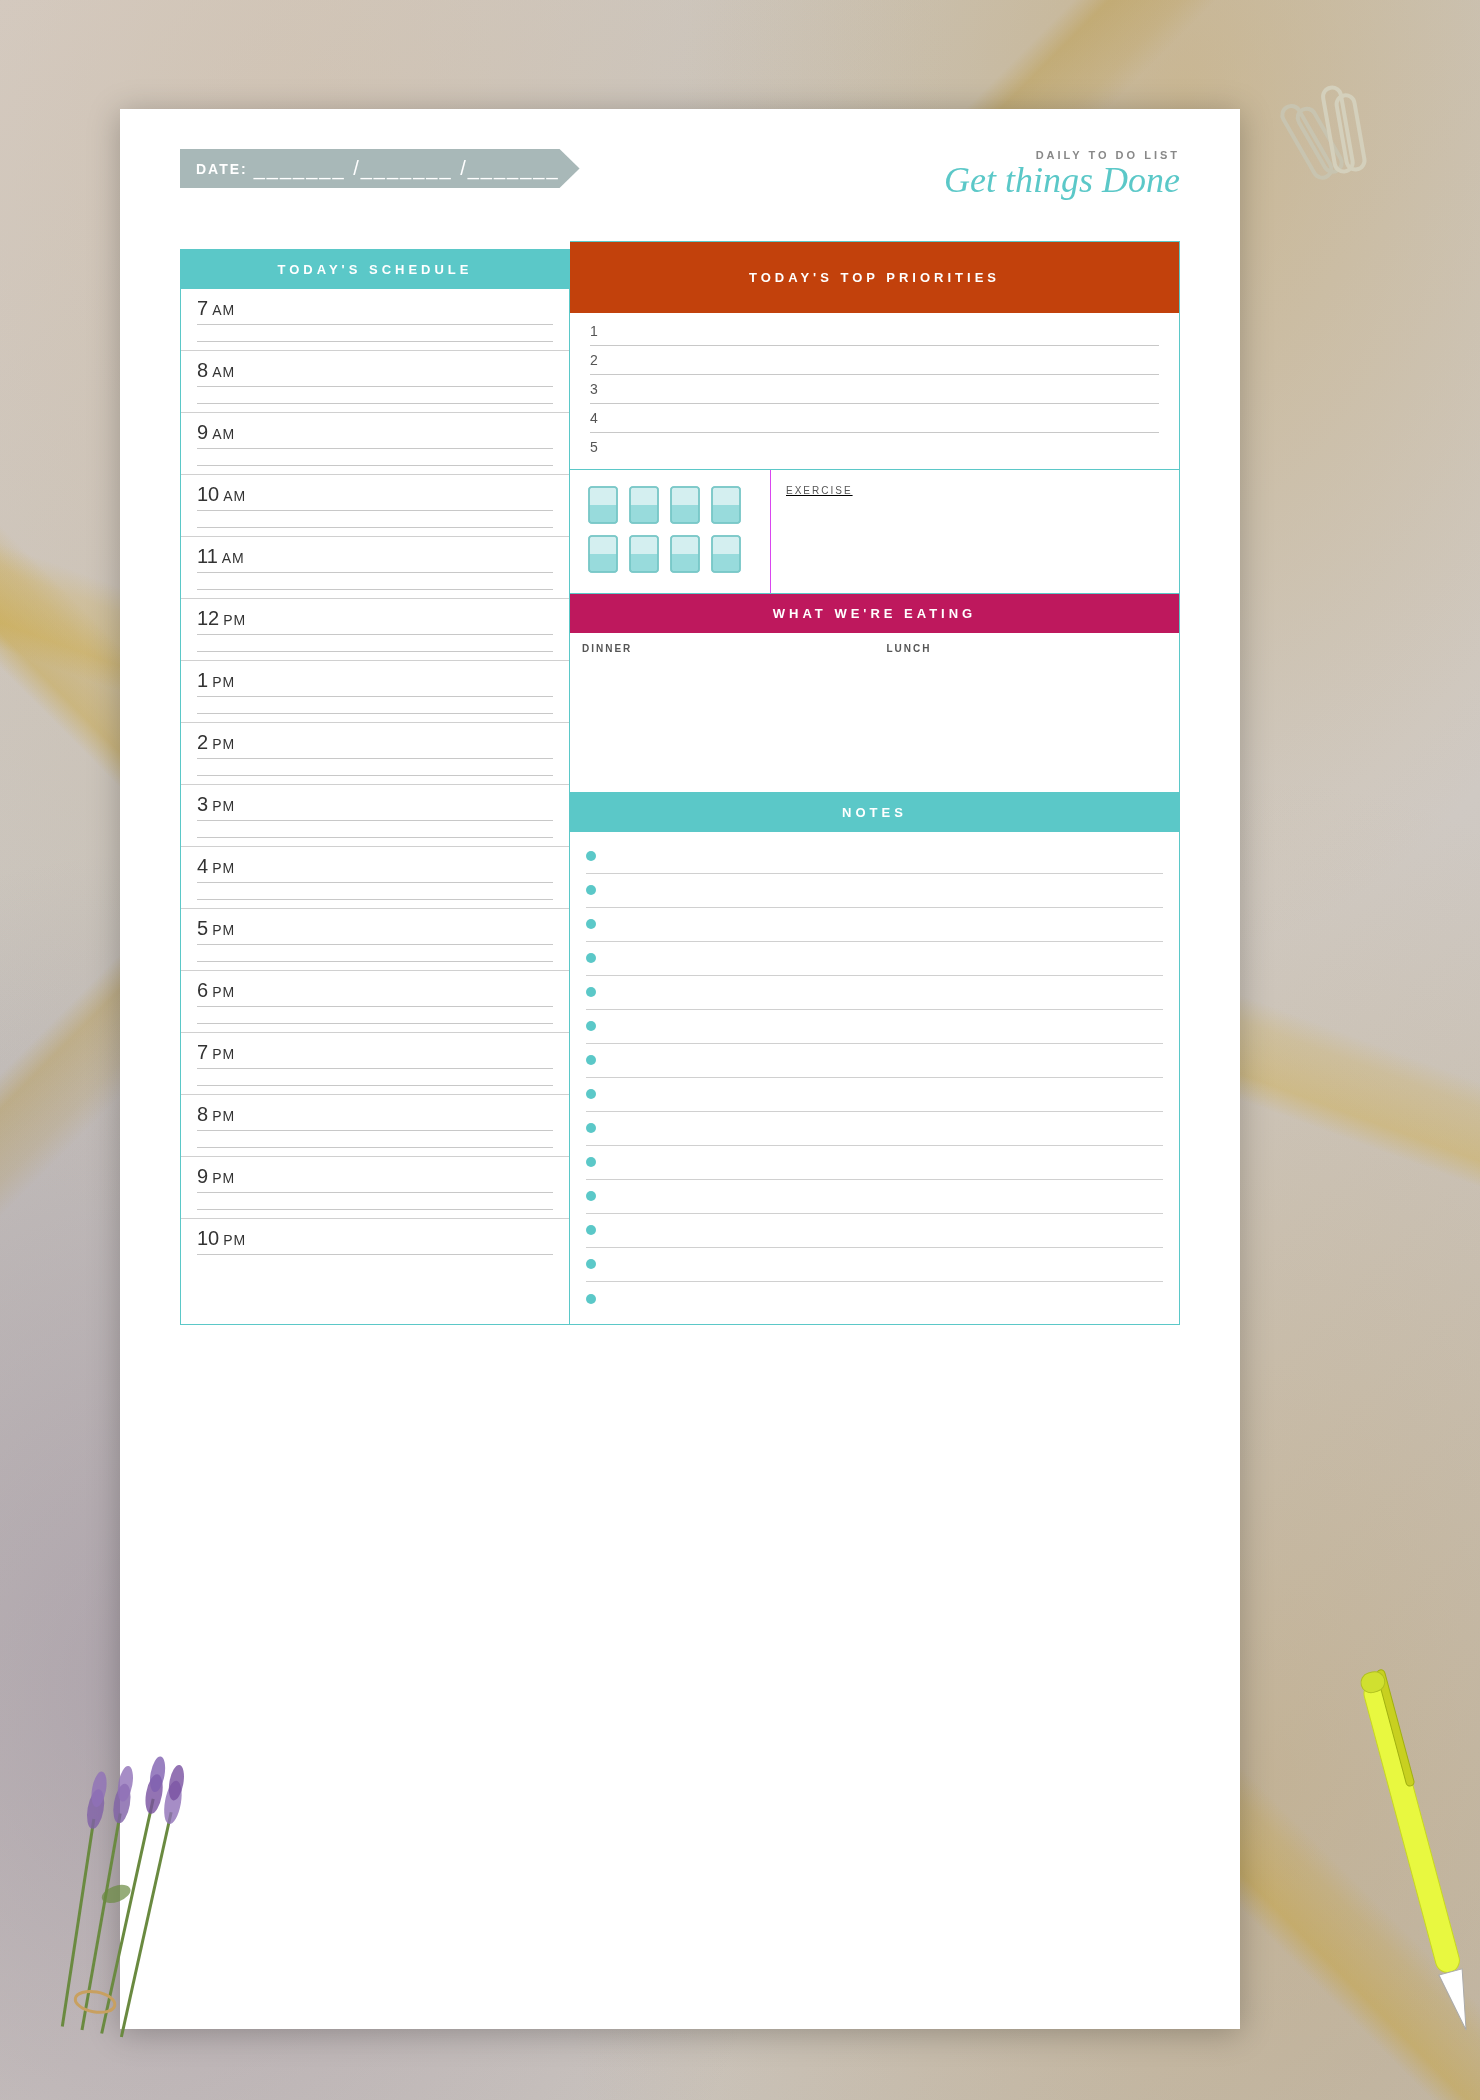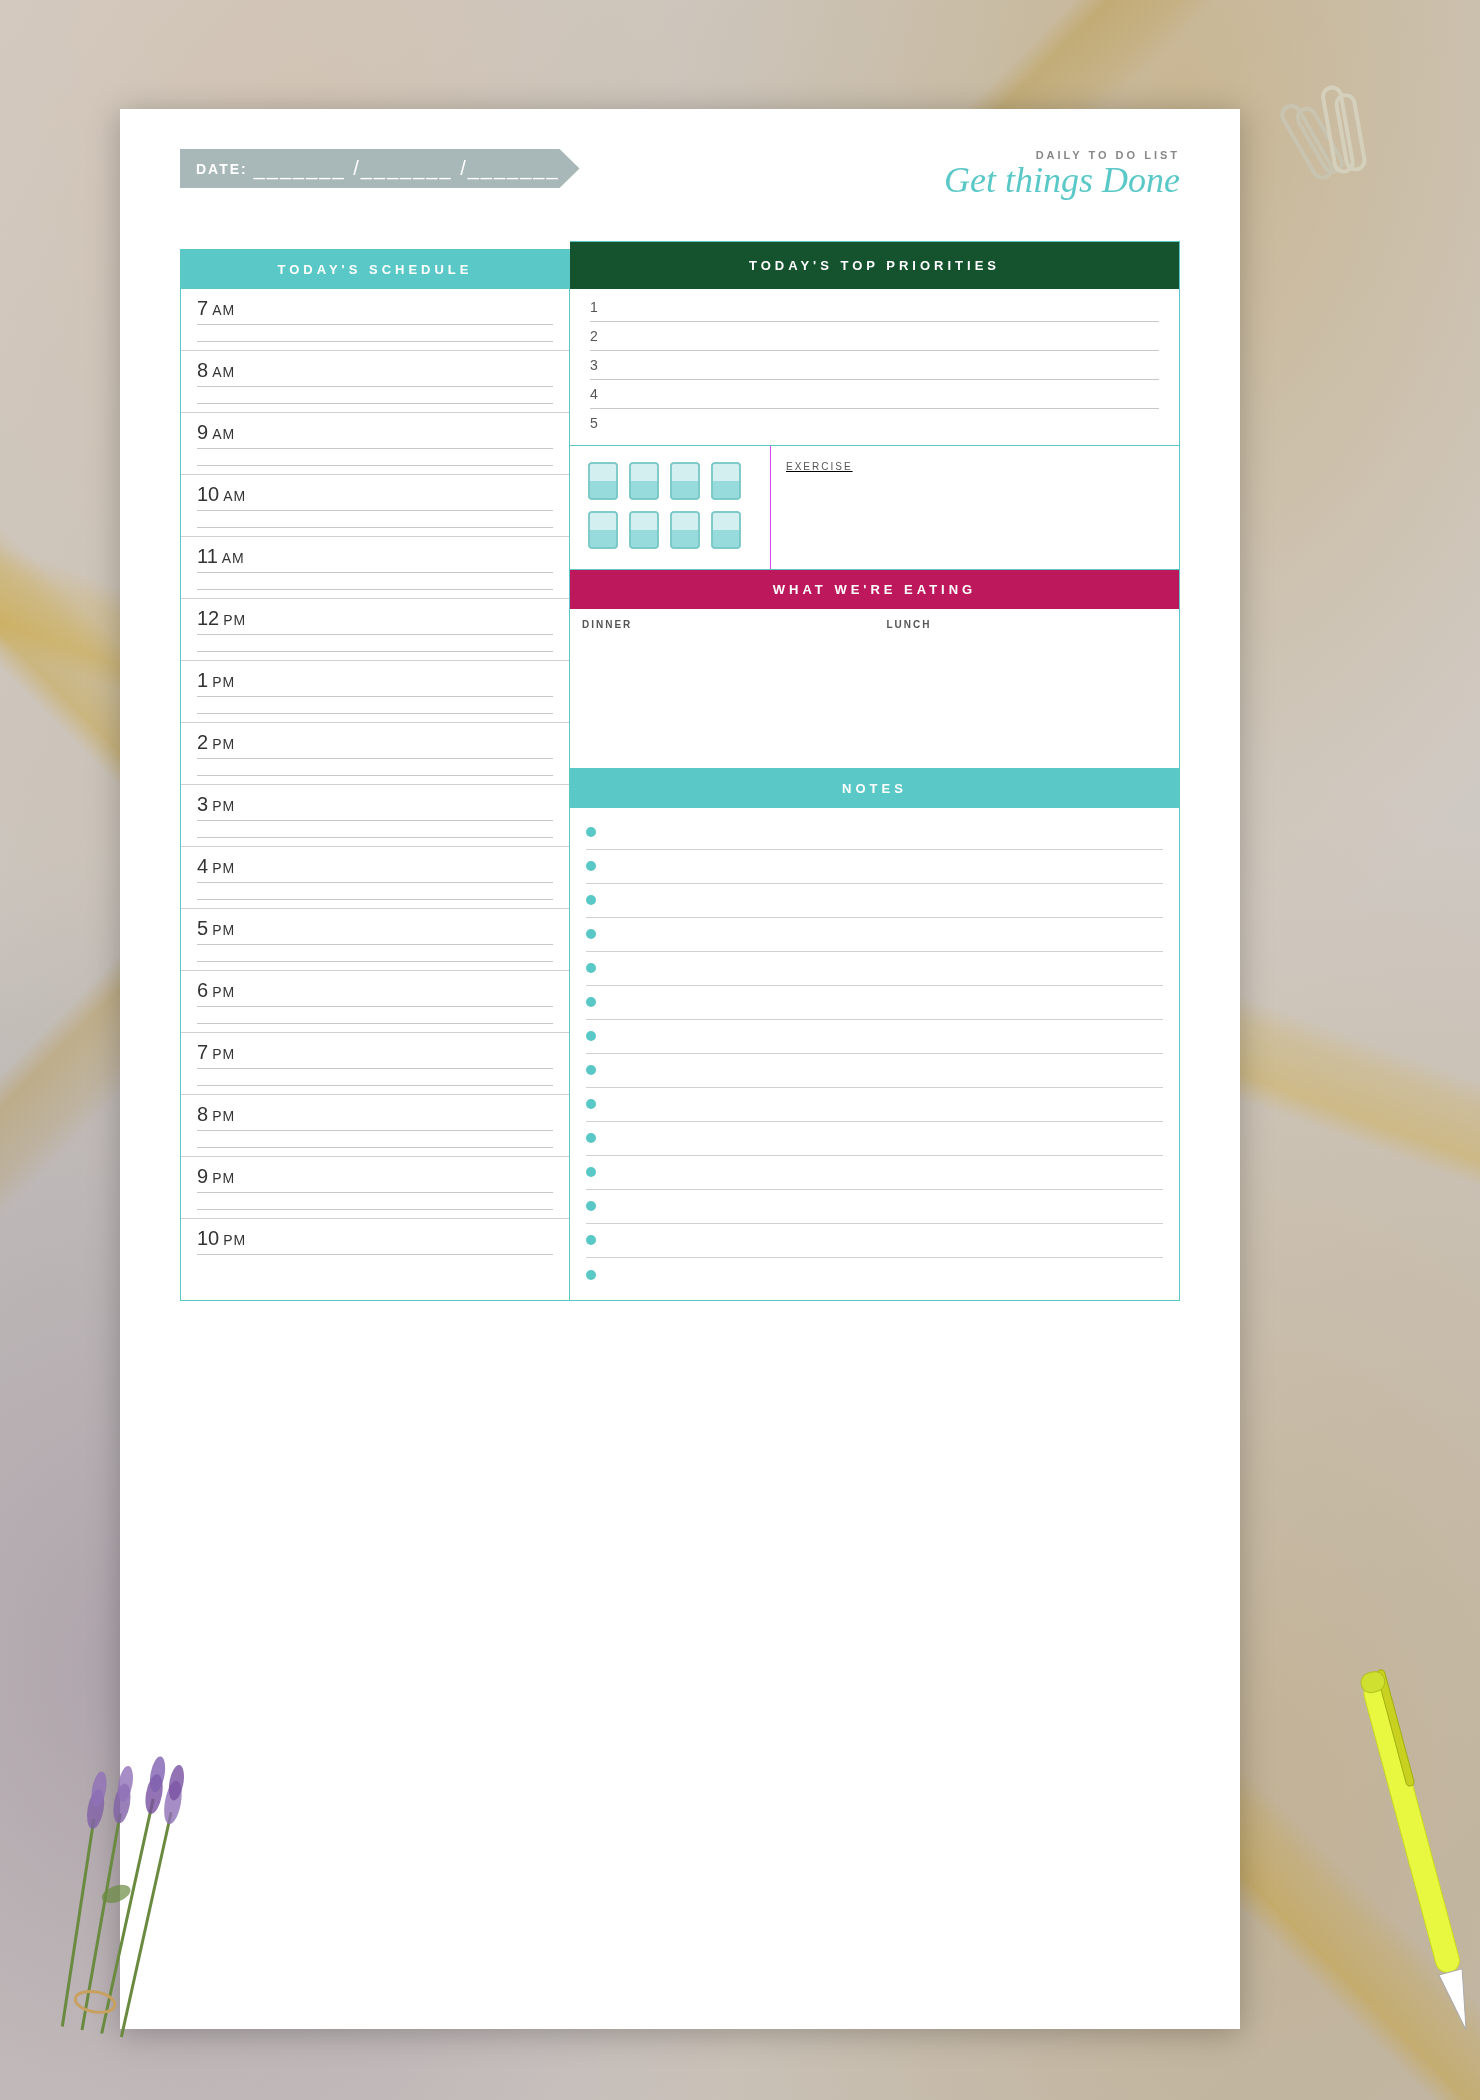--- a/index.html
+++ b/index.html
@@ -177,24 +177,24 @@
 
     
     .right-col {
       flex: 1;
       border: 1.5px solid #5bc8c8;
       border-left: none;
     }
 
     
     .priorities-header {
-      background: #14532d;
+      background: #c2410c;
       color: #ffffff;
       text-align: center;
-      padding: 16px 0;
+      padding: 28px 0;
       font-size: 13px;
       font-weight: bold;
       letter-spacing: 4px;
     }
 
     .priorities-list {
       padding: 10px 20px 10px 20px;
       border-bottom: 1.5px solid #5bc8c8;
     }
 

